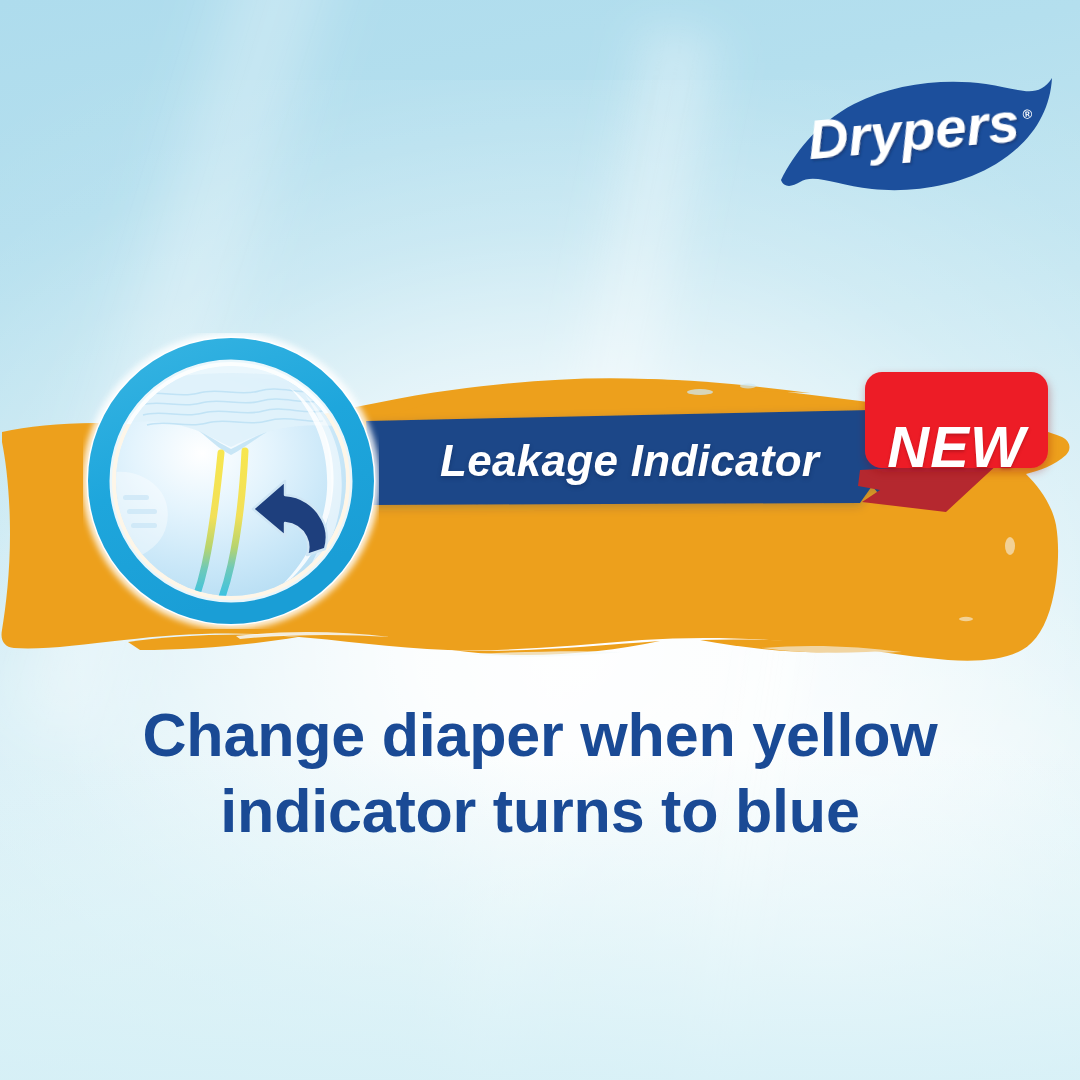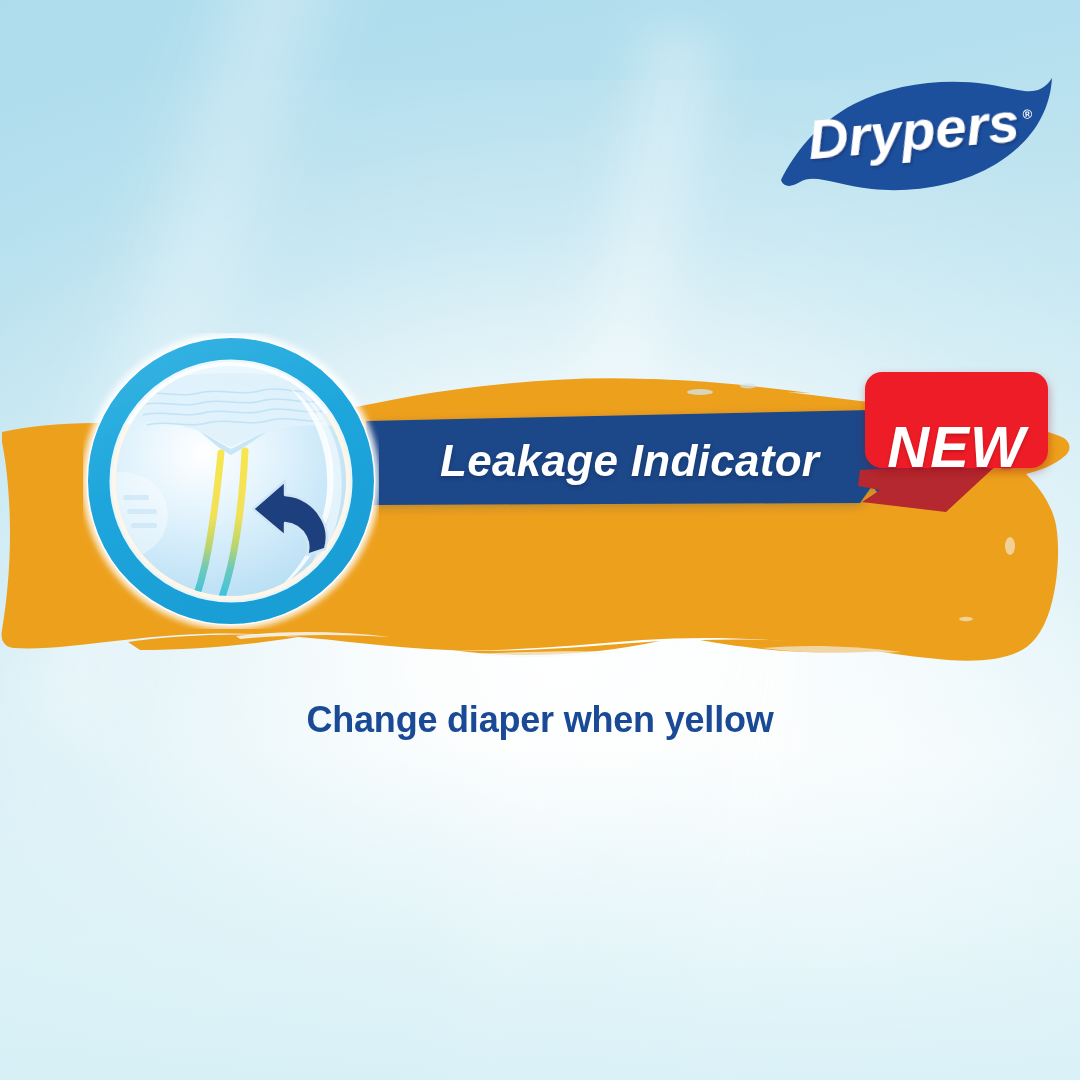--- a/index.html
+++ b/index.html
@@ -138,21 +138,21 @@
   
   .caption {
     position: absolute;
     left: 0;
     top: 697px;
     width: 1080px;
     text-align: center;
     color: #1a4a95;
     font-family: "Liberation Sans", sans-serif;
     font-weight: 700;
-    font-size: 36px;
+    font-size: 61px;
     line-height: 1.25;
     letter-spacing: -0.2px;
   }
   .caption .line {
     display: block;
     white-space: nowrap;
   }
 </style>
 </head>
 <body>
@@ -367,15 +367,16 @@
              C 280,50 262,80 226,102
              C 188,125 140,131 102,127
              C 66,123 44,111 30,120
              C 22,125 14,126 11,118 Z" fill="#1c4f9c"></path>
     <text x="144" y="88" text-anchor="middle" font-family="'Liberation Sans', sans-serif" font-size="56" font-weight="700" font-style="italic" fill="#ffffff" filter="url(#logotxt)" transform="rotate(-5 144 76)">Drypers</text>
     <text x="253" y="57" font-family="'Liberation Sans', sans-serif" font-size="13" font-weight="700" fill="#ffffff" transform="rotate(-5 253 57)">®</text>
   </svg>
 
   <div class="caption">
     <span class="line">Change diaper when yellow</span>
+    <span class="line">indicator turns to blue</span>
   </div>
 
 </div>
 
 </body></html>

